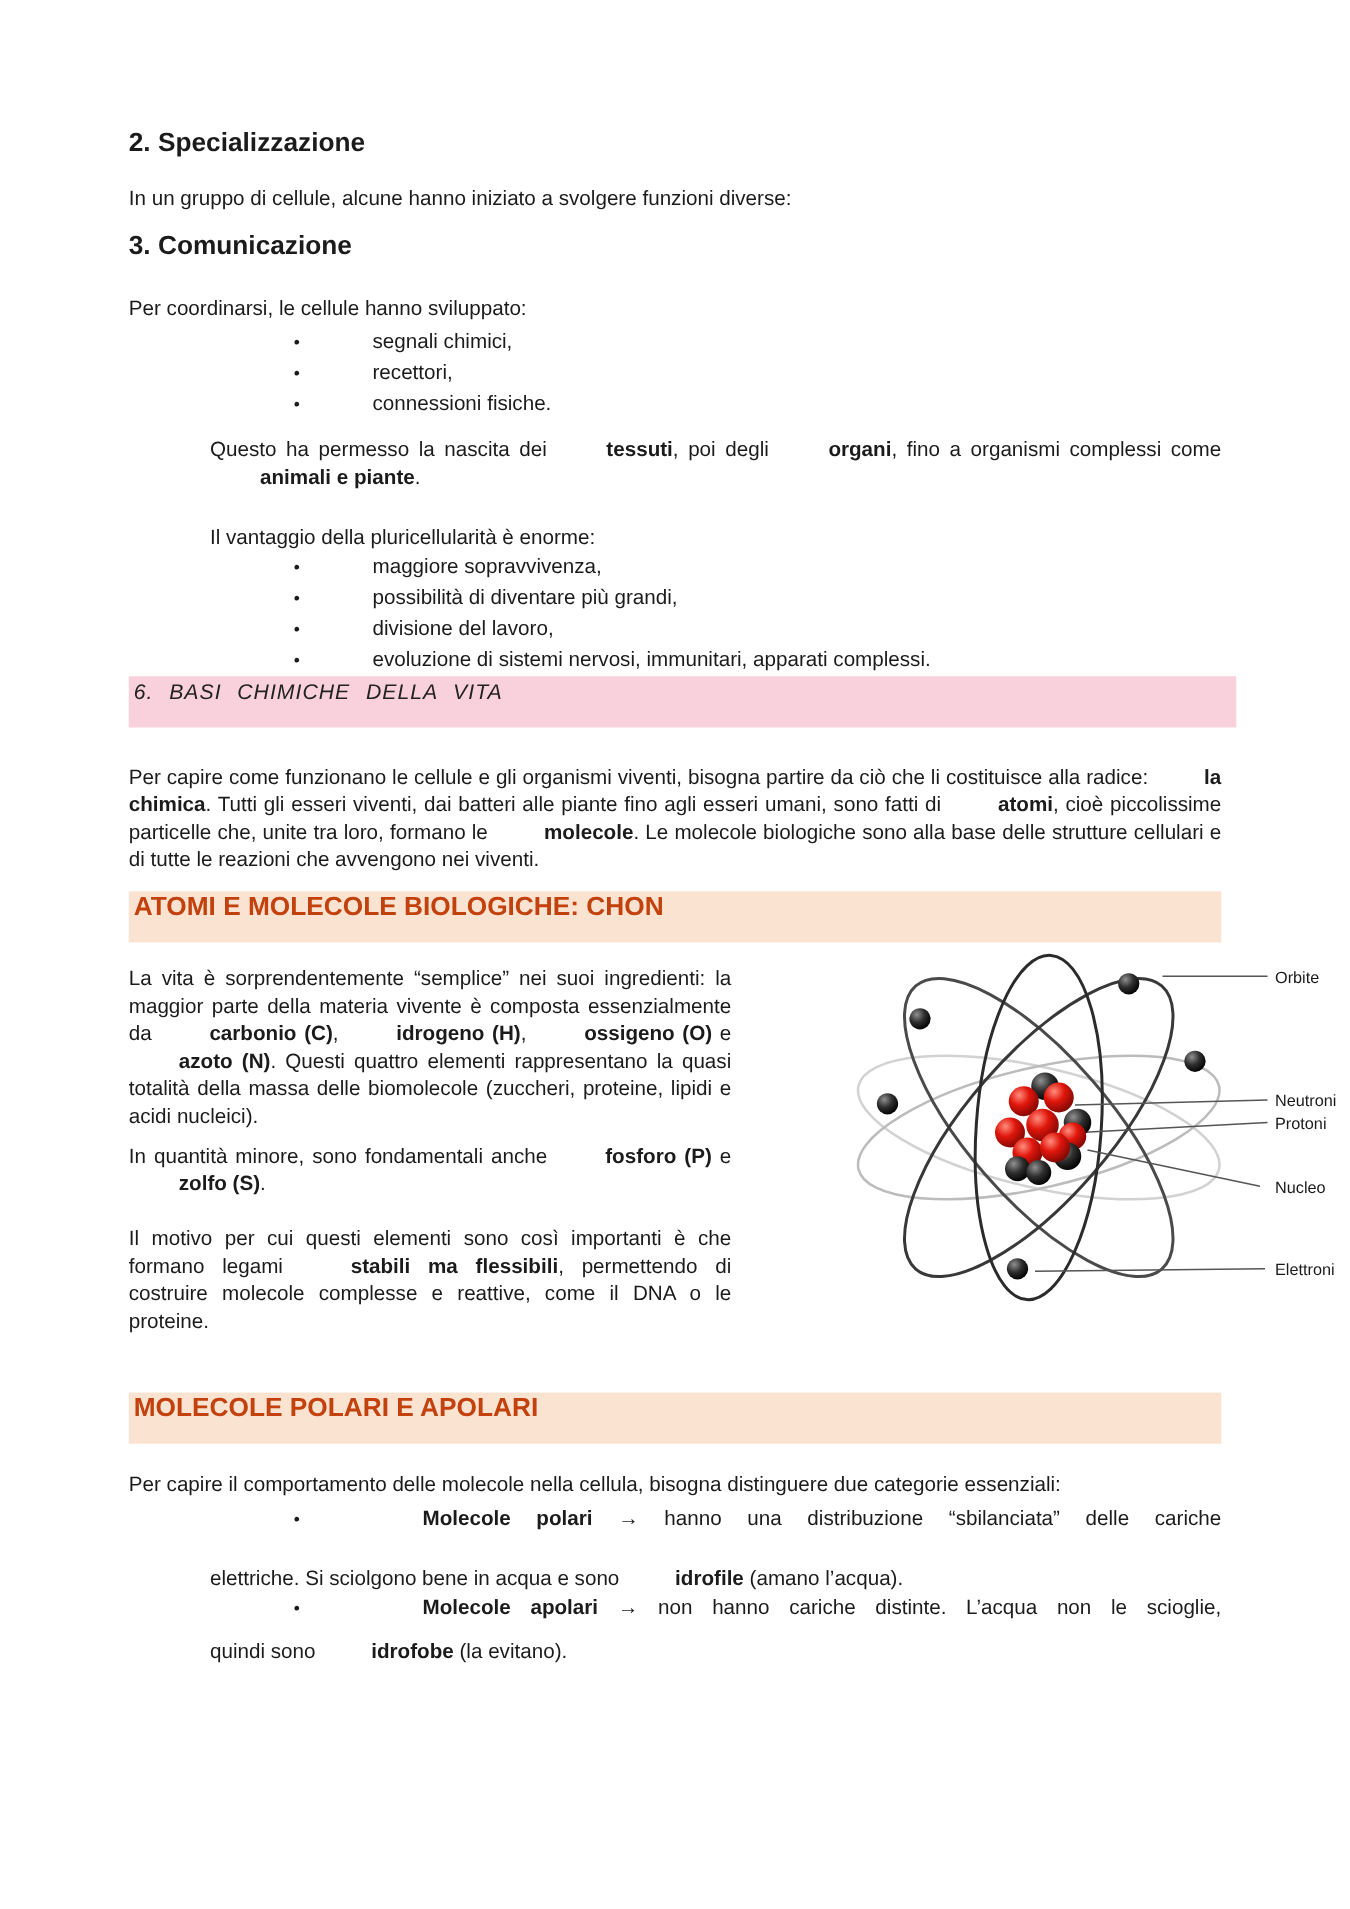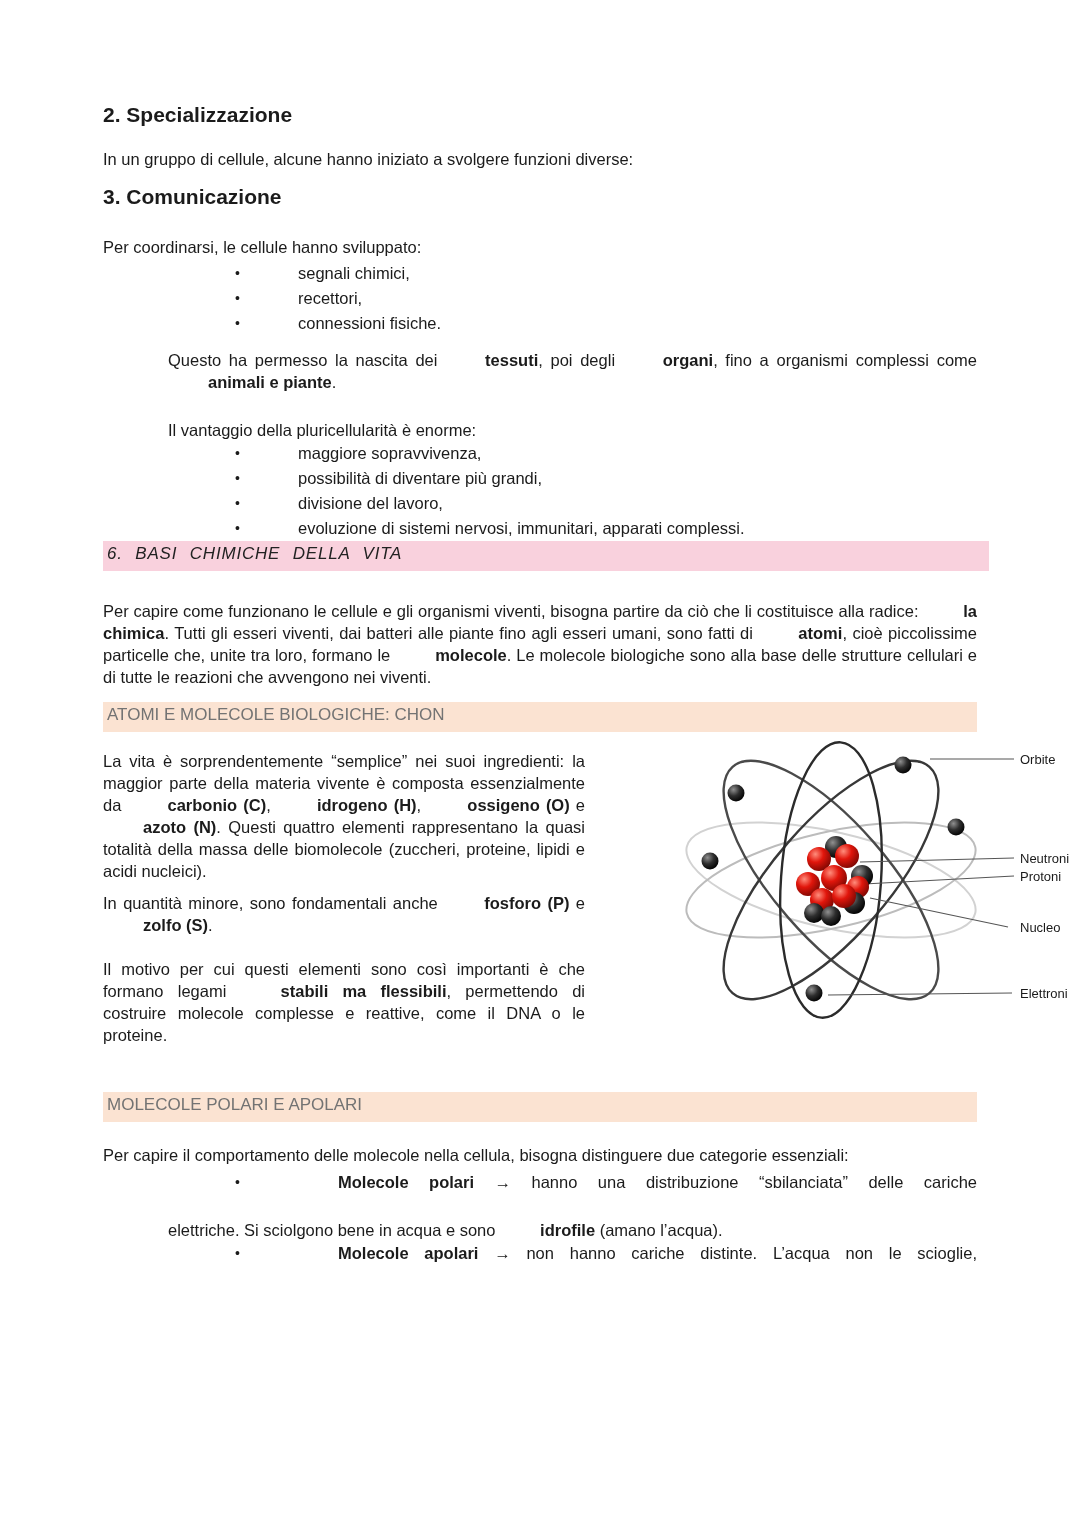--- a/index.html
+++ b/index.html
@@ -37,42 +37,42 @@
   }
   .bullet-dot {
     position: absolute;
     left: 132px;
     top: 0;
     font-size: 14px;
   }
   .p-tessuti { margin-top: 13px; padding-left: 65px; }
   .p-vantaggio-intro { margin-top: 26px; padding-left: 65px; }
   .hl-bar {
-    height: 30px;
+    height: 41px;
     line-height: 26px;
     padding-left: 4px;
     white-space: nowrap;
     overflow: visible;
   }
   .hl-pink {
     margin-top: 0;
     margin-right: -12px;
     background: #f9d1dd;
     font-style: italic;
     font-size: 17px;
     font-weight: 400;
     letter-spacing: 0.8px;
     word-spacing: 7px;
     color: #222222;
   }
   .hl-peach {
     background: #fbe3d2;
-    font-weight: normal;
-    font-size: 17px;
-    color: #737373;
+    font-weight: bold;
+    font-size: 21px;
+    color: #c2410c;
   }
   .hl-atomi { margin-top: 14px; }
   .hl-polari { margin-top: 46px; }
   .p-basi { margin-top: 29px; }
   .chon-section { display: flow-root; }
   .atom-figure {
     float: right;
     width: 440px;
     height: 300px;
     margin: 3px -101px 0 53px;
@@ -226,14 +226,15 @@
   <p class="bullet-line bl-1">
     <span class="bullet-dot">•</span>
     <span><b>Molecole polari</b><span> → hanno una distribuzione “sbilanciata” delle cariche</span></span>
   </p>
   <p class="bullet-cont bc-1"><span>elettriche. Si sciolgono bene in acqua e sono </span><b>idrofile</b><span> (amano l’acqua).</span></p>
 
   <p class="bullet-line bl-2">
     <span class="bullet-dot">•</span>
     <span><b>Molecole apolari</b><span> → non hanno cariche distinte. L’acqua non le scioglie,</span></span>
   </p>
+  <p class="bullet-cont bc-2"><span>quindi sono </span><b>idrofobe</b><span> (la evitano).</span></p>
 
 </div>
 
 </body></html>

